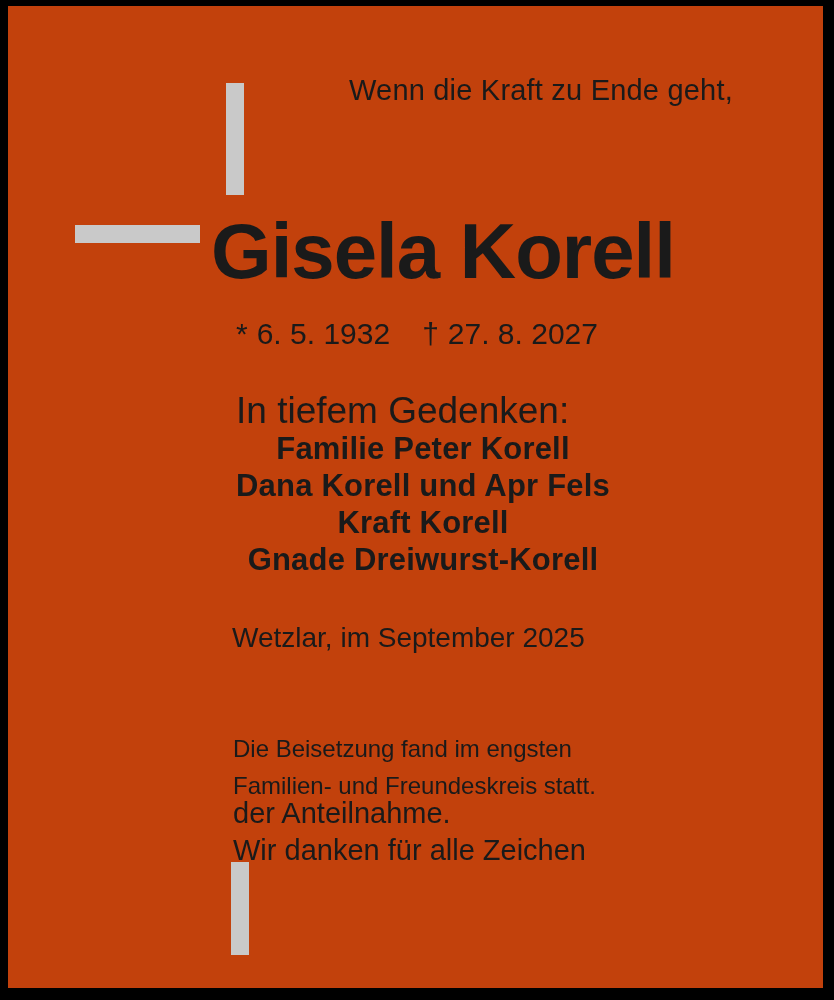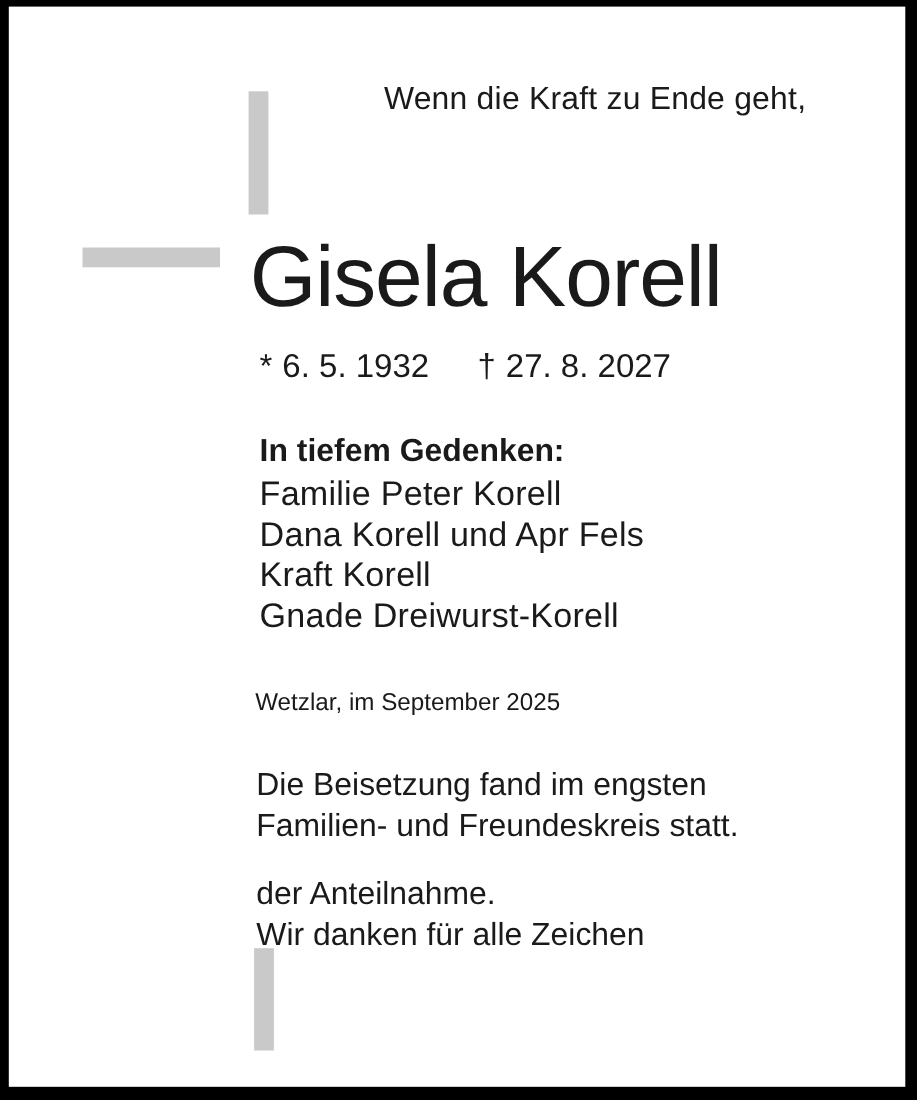--- a/index.html
+++ b/index.html
@@ -14,21 +14,21 @@
     font-family: "Liberation Sans", sans-serif;
     color: #1a1a1a;
     overflow: hidden;
   }
   .card {
     position: absolute;
     left: 8px;
     top: 6px;
     width: 815px;
     height: 982px;
-    background: #ffffff;
+    background: #c2410c;
   }
   .bar {
     position: absolute;
     background: #c9c9c9;
   }
   .bar-top-vertical {
     left: 218px;
     top: 77px;
     width: 18px;
     height: 112px;
@@ -50,78 +50,78 @@
     left: 341px;
     top: 66px;
     font-size: 29px;
     line-height: 37px;
     font-weight: 400;
     letter-spacing: 0.2px;
     white-space: nowrap;
   }
   .deceased-name {
     position: absolute;
-    left: 219px;
+    left: 203px;
     top: 203px;
     font-size: 78px;
     line-height: 1.1;
-    font-weight: 400;
+    font-weight: 700;
     letter-spacing: -1px;
     white-space: nowrap;
   }
   .dates {
     position: absolute;
     left: 228px;
     top: 310px;
     font-size: 30px;
     line-height: 36px;
     white-space: nowrap;
   }
   .dates .date-group {
     display: inline-block;
   }
   .dates .birth-group {
-    margin-right: 44px;
+    margin-right: 32px;
   }
   .dates .date-symbol {
     display: inline-block;
     margin-right: 9px;
   }
   .condolence-intro {
     position: absolute;
     left: 228px;
     top: 386px;
-    font-size: 29px;
+    font-size: 37px;
     line-height: 37px;
     white-space: nowrap;
-    font-weight: bold;
   }
   .mourners {
     position: absolute;
     left: 228px;
     top: 424px;
     font-size: 31px;
     line-height: 37px;
-    font-weight: 400;
+    font-weight: 700;
     letter-spacing: 0.2px;
     white-space: nowrap;
+    text-align: center;
   }
   .place-date {
     position: absolute;
     left: 224px;
     top: 613px;
-    font-size: 22px;
+    font-size: 28px;
     line-height: 37px;
     white-space: nowrap;
   }
   .funeral-note {
     position: absolute;
     left: 225px;
-    top: 690px;
-    font-size: 29px;
+    top: 724px;
+    font-size: 24px;
     line-height: 37px;
     white-space: nowrap;
   }
   .thanks-note {
     position: absolute;
     left: 225px;
     top: 789px;
     font-size: 29px;
     line-height: 37px;
     white-space: nowrap;

